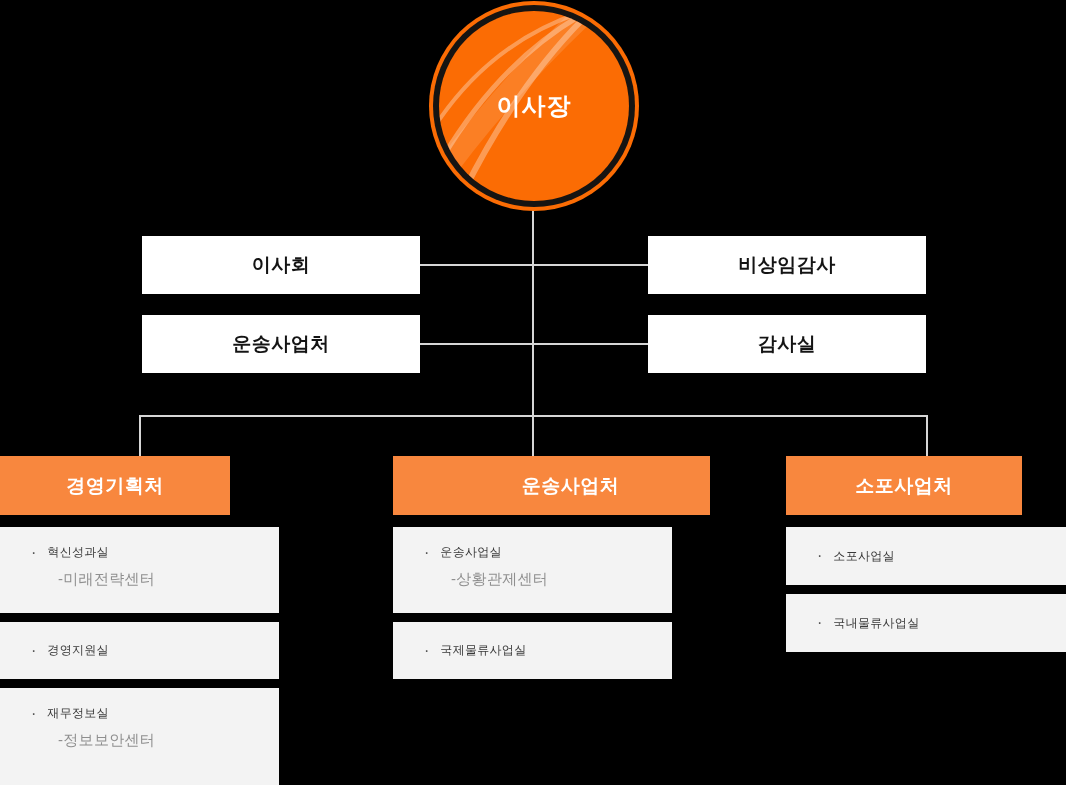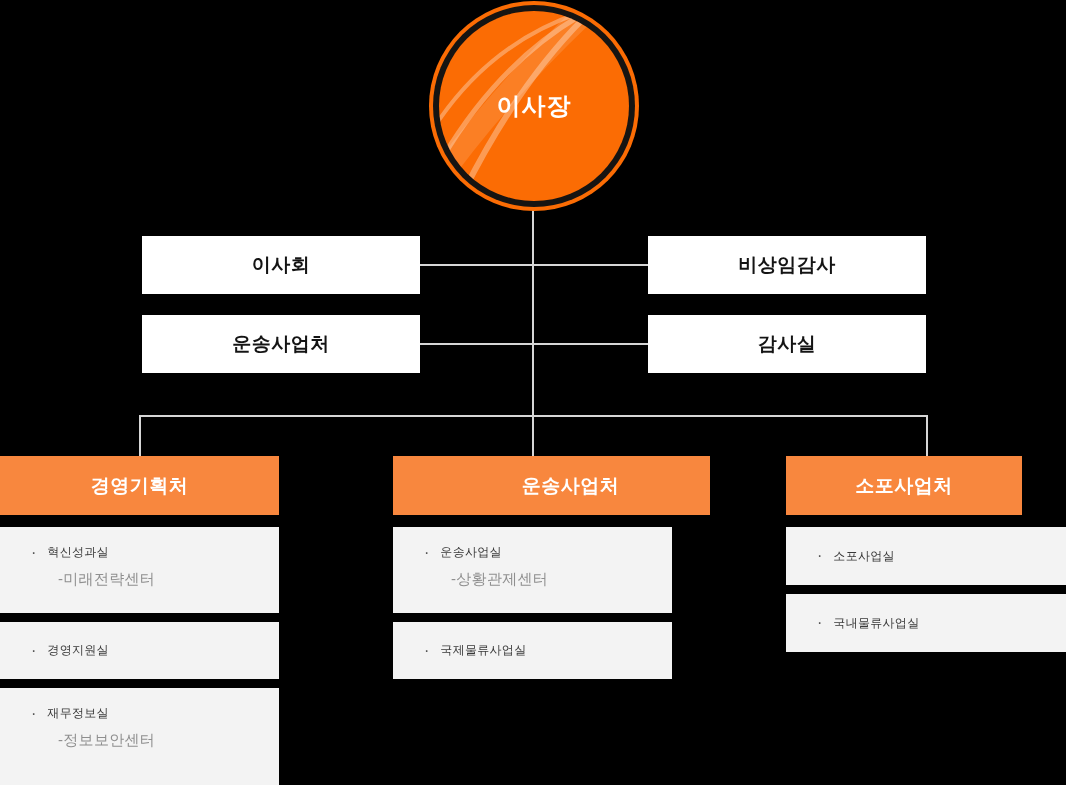--- a/index.html
+++ b/index.html
@@ -25,21 +25,21 @@
   .wbox.b1{left:142px;top:236px;}
   .wbox.b2{left:648px;top:236px;}
   .wbox.b3{left:142px;top:315px;}
   .wbox.b4{left:648px;top:315px;}
   
   .col-header{
     position:absolute;top:456px;height:59px;background:#f8873e;
     display:flex;align-items:center;justify-content:center;
     color:#ffffff;font-size:19px;font-weight:700;letter-spacing:0.5px;
   }
-  .col-header.c1{left:0;width:279px;}
+  .col-header.c1{left:0;width:230px;}
   .col-header.c2{left:393px;width:279px;padding-left:38px;}
   .col-header.c3{left:786px;width:236px;}
   .card{
     position:absolute;background:#f3f3f3;box-sizing:border-box;
   }
   .card.col1{left:0;width:279px;}
   .card.col2{left:393px;width:279px;}
   .card.col3{left:786px;width:280px;}
   .card.two{padding-top:17px;}
   .card.one{display:flex;align-items:center;}

